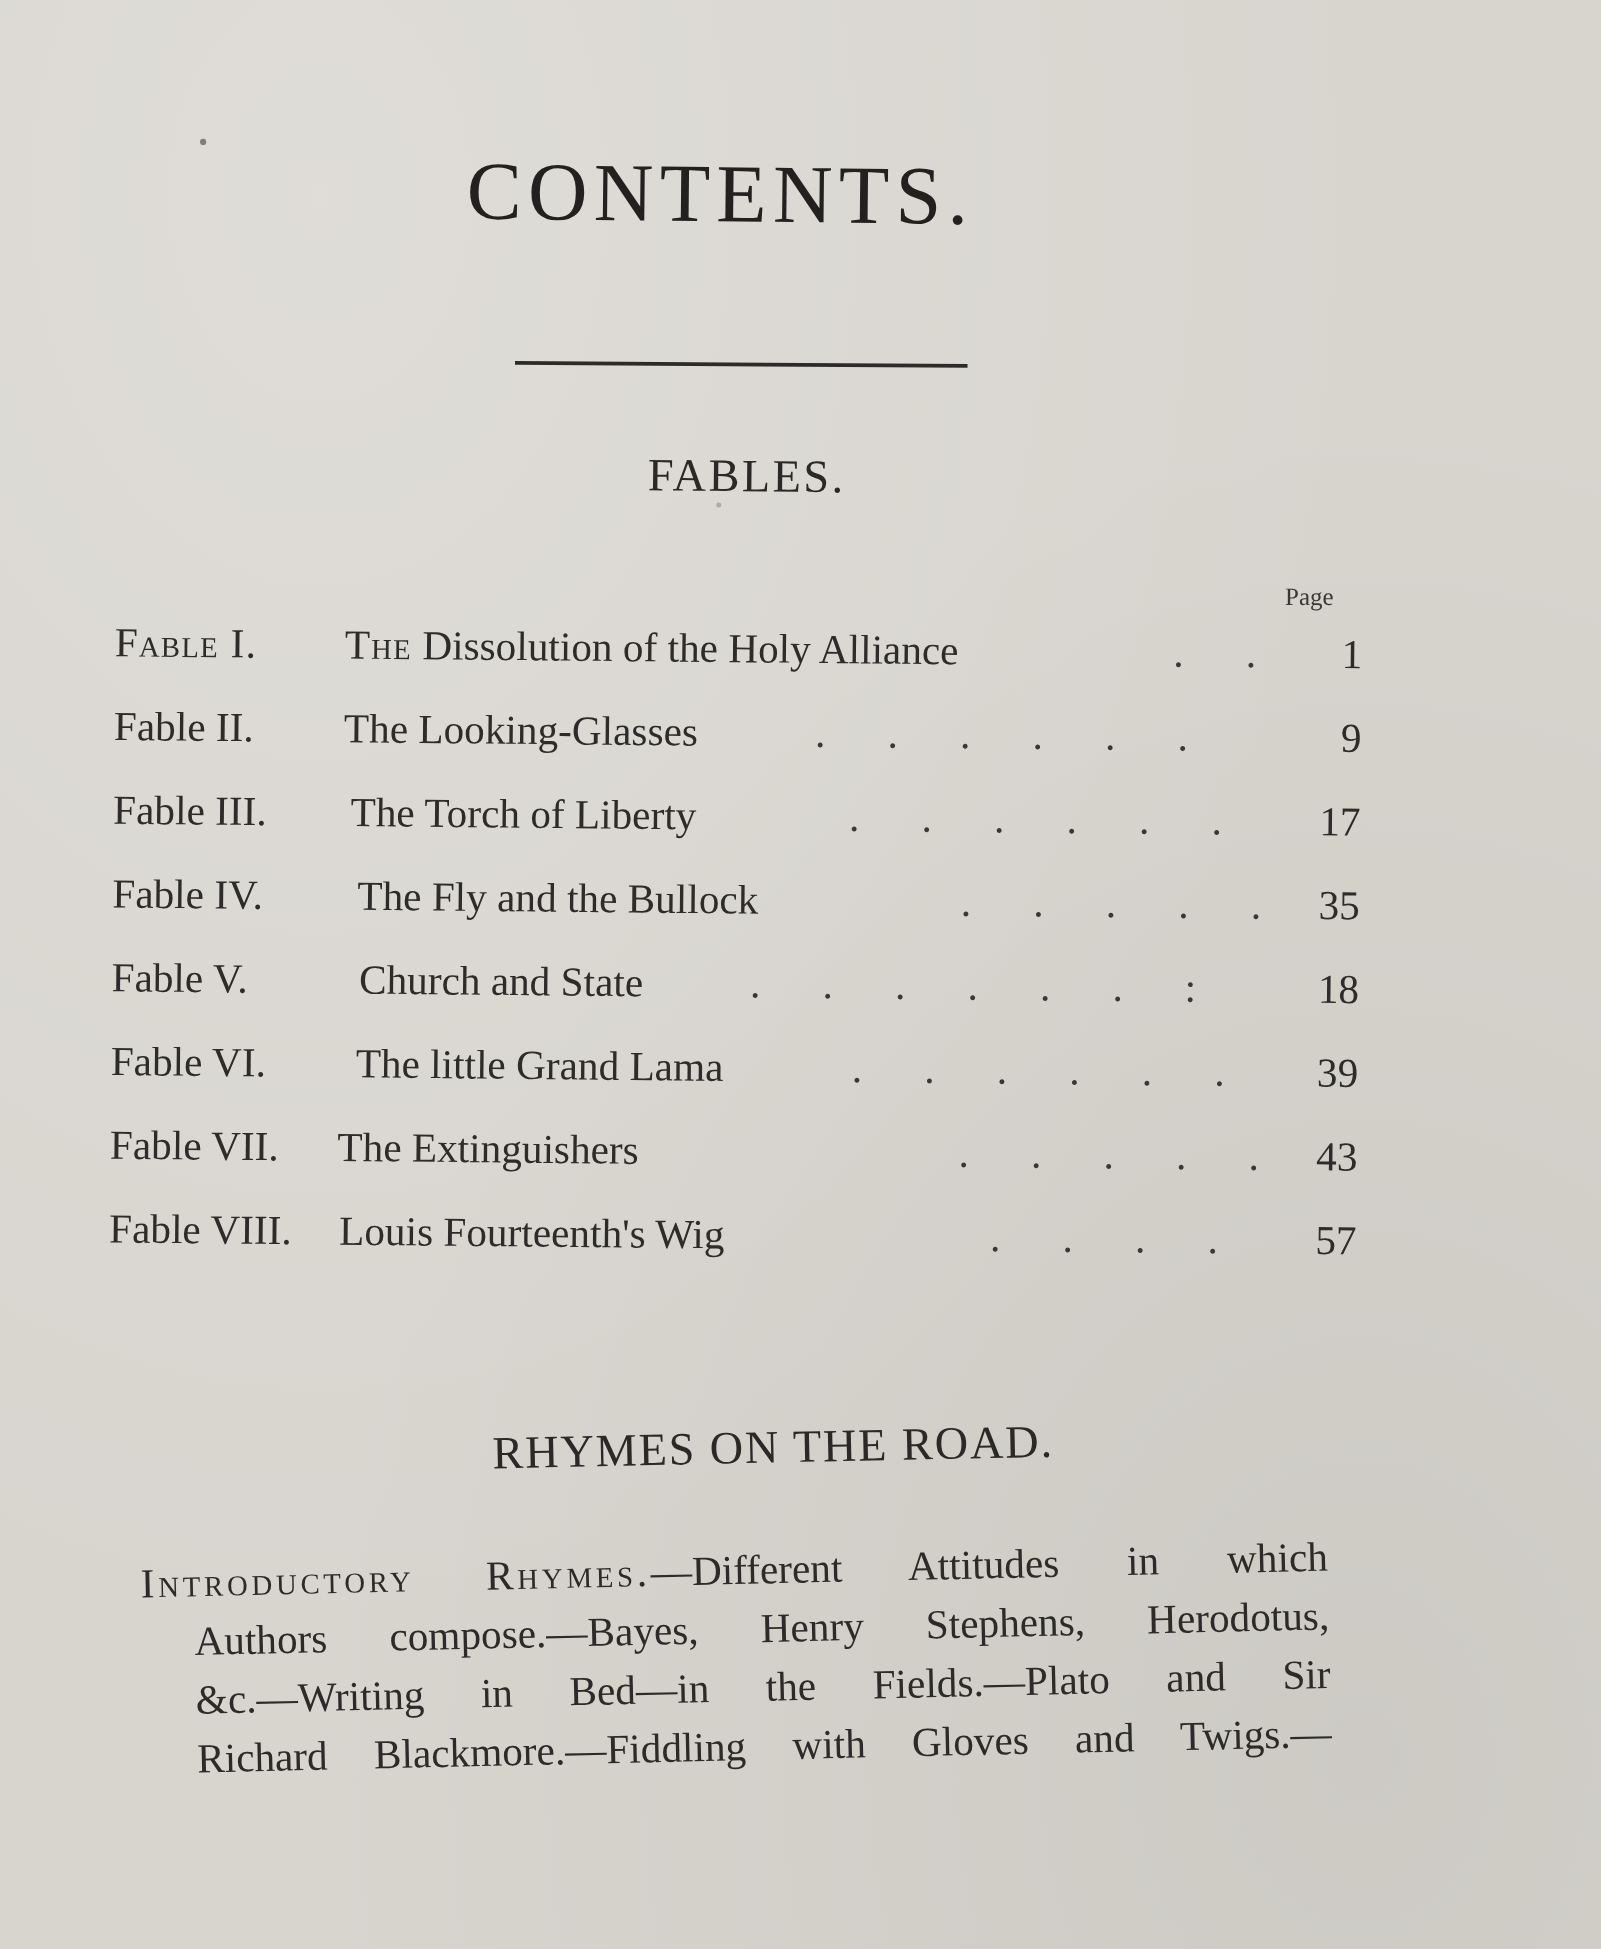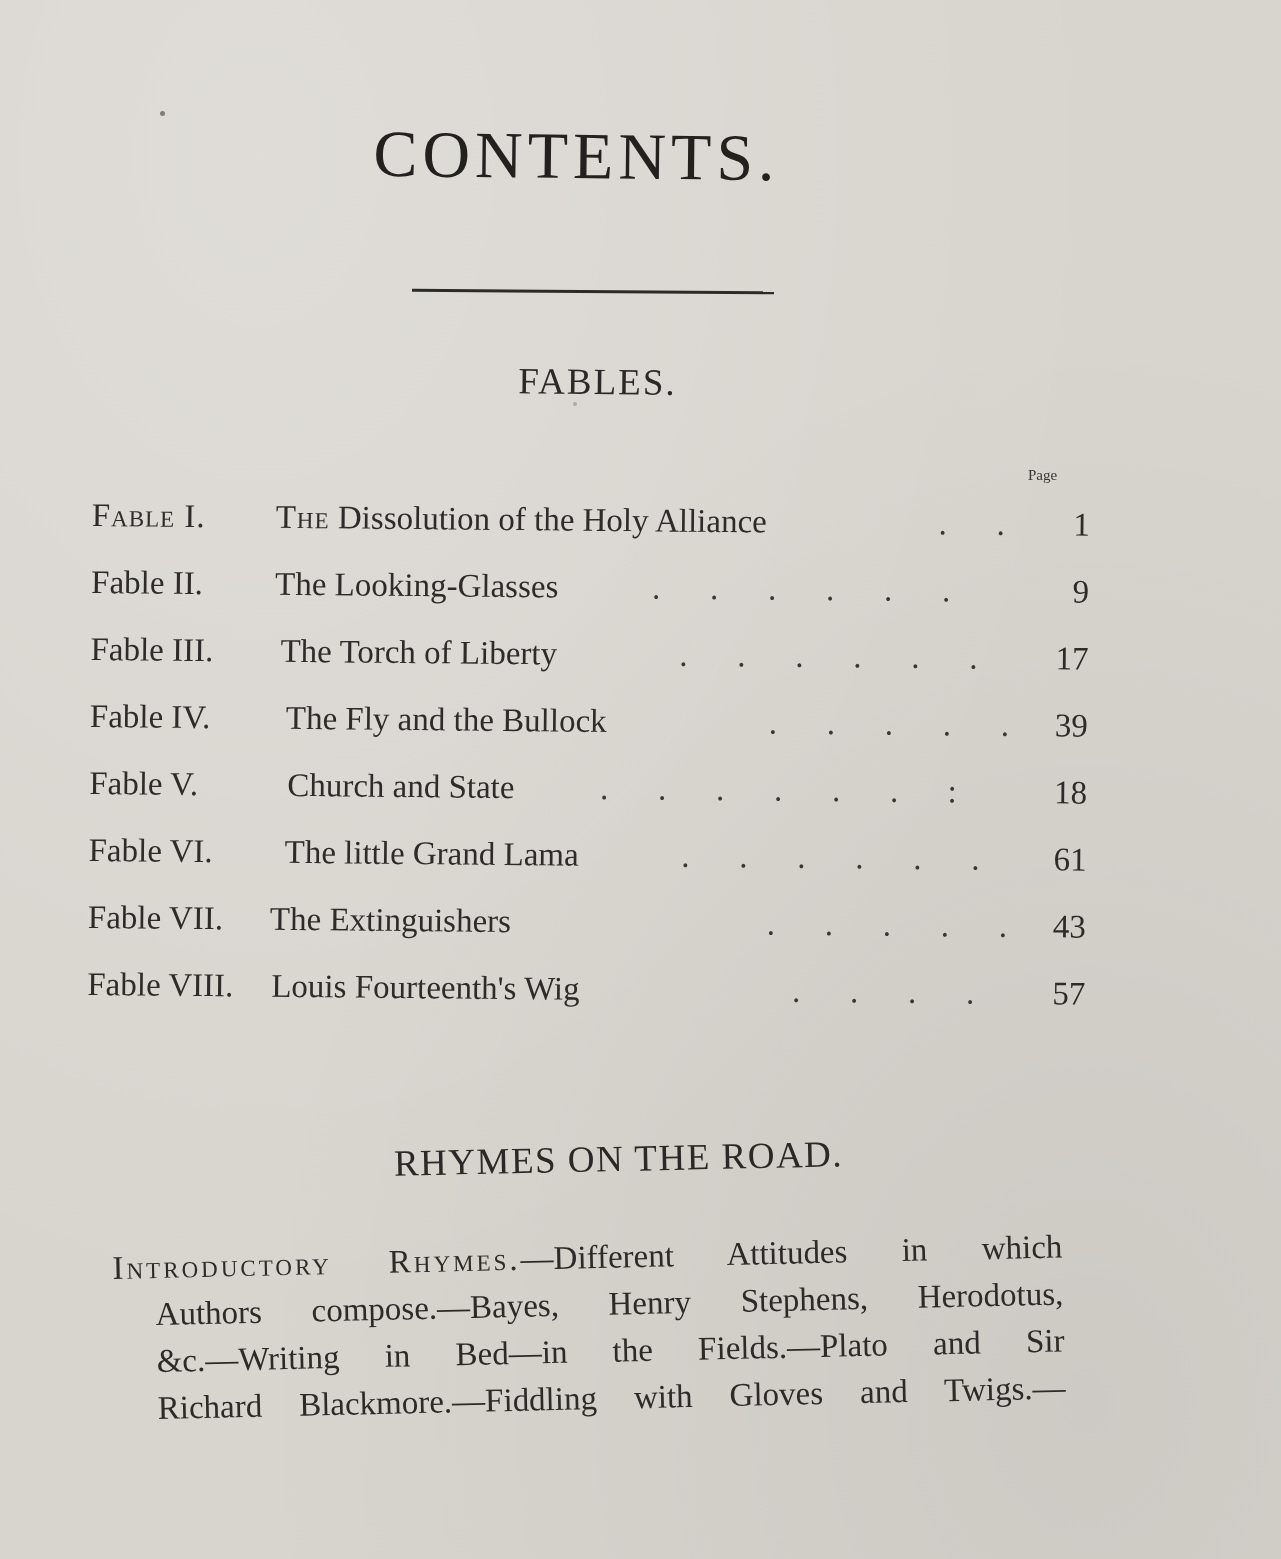--- a/index.html
+++ b/index.html
@@ -67,21 +67,21 @@
     }
     .rhymes-heading {
       top: 1137px;
       transform: translateX(-22px) rotate(-1.2deg);
       letter-spacing: 1.5px;
     }
     .page-label {
       position: absolute;
       left: 1028px;
       top: 467px;
-      font-size: 15px;
+      font-size: 20px;
       color: #3a3835;
     }
     .toc {
       position: absolute;
       left: 92px;
       top: 497px;
       width: 1020px;
       transform-origin: 0 0;
       transform: rotate(0.55deg);
     }
@@ -186,35 +186,35 @@
       <span class="toc-label">Fable III.</span>
       <span class="toc-title" style="left:190px;">The Torch of Liberty</span>
       <span class="toc-leader" style="left:564px;"><span>.</span><span>.</span><span>.</span><span>.</span><span>.</span><span>.</span></span>
       <span class="toc-page">17</span>
     </div>
 
     <div class="toc-row">
       <span class="toc-label">Fable IV.</span>
       <span class="toc-title" style="left:196px;">The Fly and the Bullock</span>
       <span class="toc-leader" style="left:654px;"><span>.</span><span>.</span><span>.</span><span>.</span><span>.</span></span>
-      <span class="toc-page">39</span>
+      <span class="toc-page">35</span>
     </div>
 
     <div class="toc-row">
       <span class="toc-label">Fable V.</span>
       <span class="toc-title" style="left:198px;">Church and State</span>
       <span class="toc-leader" style="left:486px;"><span>.</span><span>.</span><span>.</span><span>.</span><span>.</span><span>.</span><span>:</span></span>
       <span class="toc-page">18</span>
     </div>
 
     <div class="toc-row">
       <span class="toc-label">Fable VI.</span>
       <span class="toc-title" style="left:196px;">The little Grand Lama</span>
       <span class="toc-leader" style="left:568px;"><span>.</span><span>.</span><span>.</span><span>.</span><span>.</span><span>.</span></span>
-      <span class="toc-page">61</span>
+      <span class="toc-page">39</span>
     </div>
 
     <div class="toc-row">
       <span class="toc-label">Fable VII.</span>
       <span class="toc-title" style="left:182px;">The Extinguishers</span>
       <span class="toc-leader" style="left:654px;"><span>.</span><span>.</span><span>.</span><span>.</span><span>.</span></span>
       <span class="toc-page">43</span>
     </div>
 
     <div class="toc-row">

